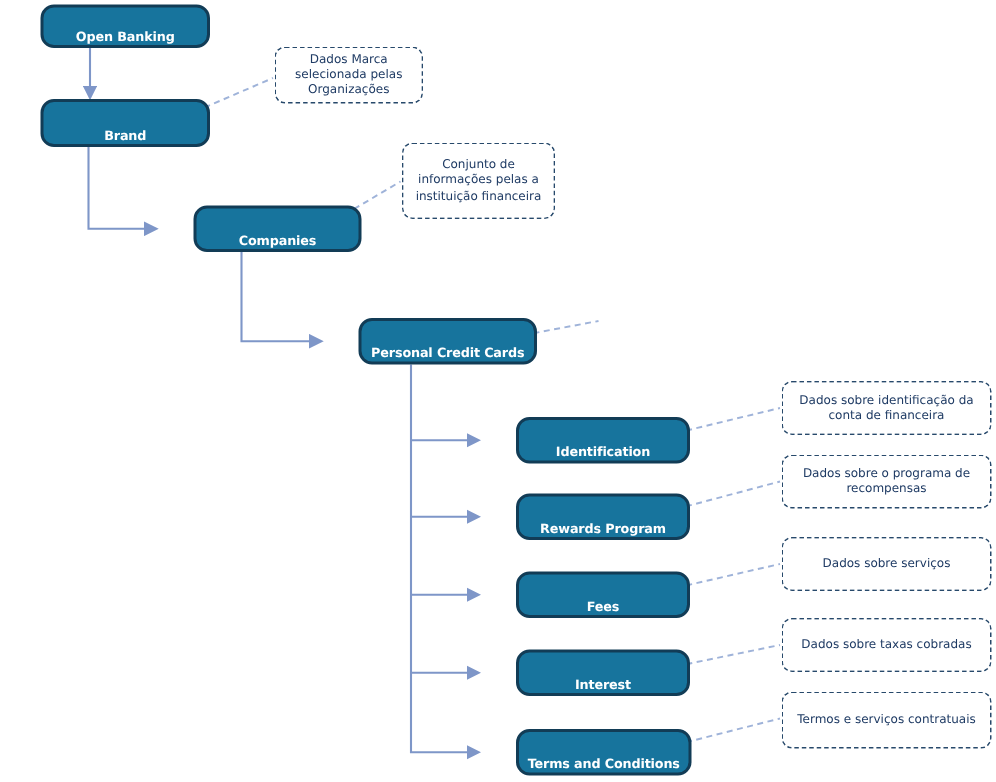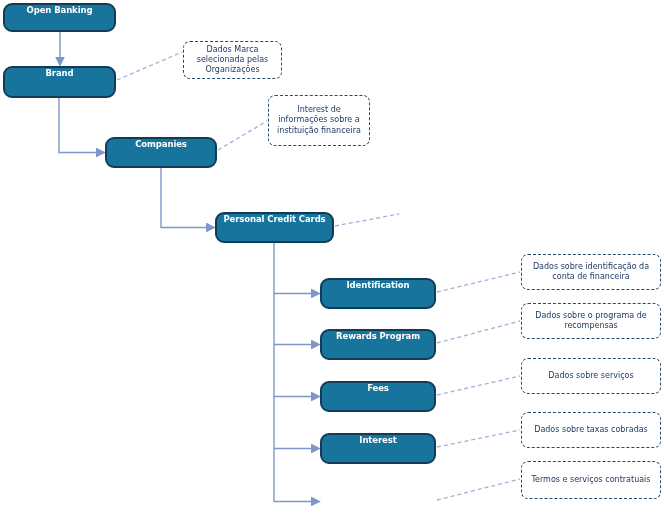--- a/index.html
+++ b/index.html
@@ -11,23 +11,24 @@
   .canvas{
     position:relative;width:664px;height:521px;overflow:hidden;
     font-family:"DejaVu Sans","Liberation Sans",sans-serif;background:var(--bg);
   }
   svg.connectors{position:absolute;left:0;top:0;width:664px;height:521px;}
   .solid{fill:none;stroke:var(--line);stroke-width:1.4;}
   .leader{fill:none;stroke:var(--leader);stroke-width:1.3;stroke-dasharray:4 3;}
   .node{
     position:absolute;box-sizing:border-box;
     background:var(--node-fill);border:2px solid var(--node-border);border-radius:9px;
-    display:flex;align-items:flex-start;justify-content:center;
+    display:flex;align-items:flex-end;justify-content:center;
     color:var(--node-text);font-weight:bold;font-size:8.5px;letter-spacing:-0.1px;
     white-space:nowrap;
+    margin-left:24px;
   }
   .note{
     position:absolute;box-sizing:border-box;
     background:var(--bg);border:1px dashed var(--note-border);border-radius:7px;
     display:flex;align-items:center;justify-content:center;
     color:var(--note-text);font-size:8px;line-height:1.28;text-align:center;
     padding:2px 4px;
   }
 </style>
 </head>
@@ -78,26 +79,29 @@
   </div>
   <div class="node" style="left:320px;top:329px;width:116px;height:31px">
     <span>Rewards Program</span>
   </div>
   <div class="node" style="left:320px;top:381px;width:116px;height:31px">
     <span>Fees</span>
   </div>
   <div class="node" style="left:320px;top:433px;width:116px;height:31px">
     <span>Interest</span>
   </div>
+  <div class="node" style="left:320px;top:486px;width:117px;height:31px">
+    <span>Terms and Conditions</span>
+  </div>
 
-  <div class="note" style="left:183px;top:41px;width:99px;height:38px">
+  <div class="note" style="left:183px;top:31px;width:99px;height:38px">
     <span>Dados Marca selecionada pelas Organizações</span>
   </div>
   <div class="note" style="left:268px;top:95px;width:102px;height:51px">
-    <span>Interest de informações sobre a instituição financeira</span>
+    <span>Conjunto de informações pelas a instituição financeira</span>
   </div>
   <div class="note" style="left:521px;top:254px;width:140px;height:36px">
     <span>Dados sobre identificação da conta de financeira</span>
   </div>
   <div class="note" style="left:521px;top:303px;width:140px;height:36px">
     <span>Dados sobre o programa de recompensas</span>
   </div>
   <div class="note" style="left:521px;top:358px;width:140px;height:36px">
     <span>Dados sobre serviços</span>
   </div>

